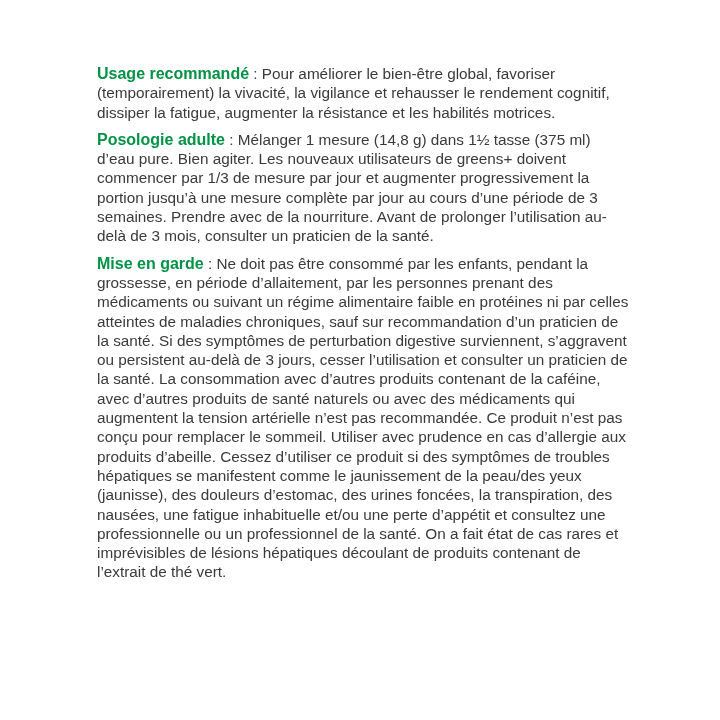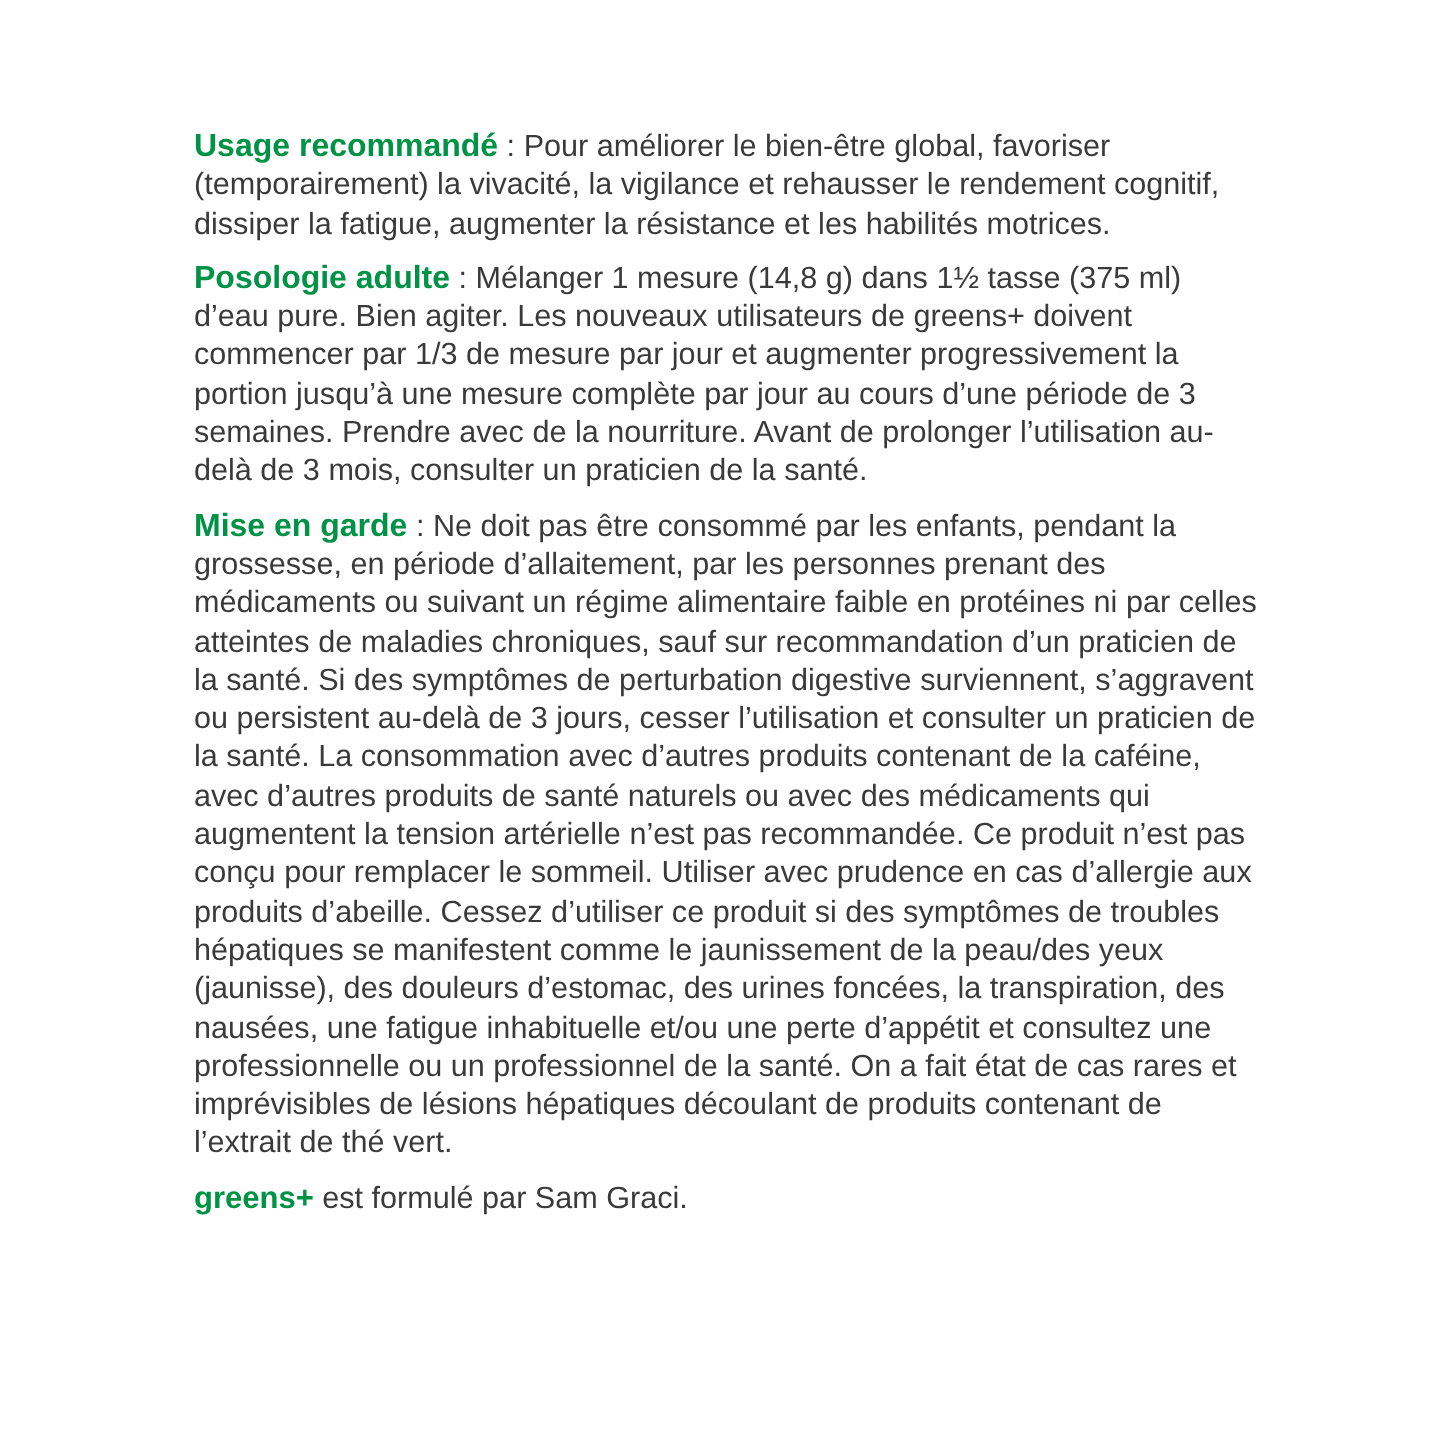--- a/index.html
+++ b/index.html
@@ -54,16 +54,15 @@
 
 <div class="label">
 
   <p><span class="h">Usage recommandé</span><span class="sep"> : </span><span>Pour améliorer le bien-être global, favoriser (temporairement) la vivacité, la vigilance et rehausser le rendement cognitif, dissiper la fatigue, augmenter la résistance et les habilités motrices.</span></p>
 
   <p><span class="h">Posologie adulte</span><span class="sep"> : </span><span>Mélanger 1 mesure (14,8 g) dans 1½ tasse (375 ml) d’eau pure. Bien agiter. Les nouveaux utilisateurs de greens+ doivent commencer par 1/3 de mesure par jour et augmenter progressivement la portion jusqu’à une mesure complète par jour au cours d’une période de 3 semaines. Prendre avec de la nourriture. Avant de prolonger l’utilisation au-delà de 3 mois, consulter un praticien de la santé.</span></p>
 
   <p><span class="h">Mise en garde</span><span class="sep"> : </span><span>Ne doit pas être consommé par les enfants, pendant la grossesse, en période d’allaitement, par les personnes prenant des médicaments ou suivant un régime alimentaire faible en protéines ni par celles atteintes de maladies chroniques, sauf sur recommandation d’un praticien de la santé. Si des symptômes de perturbation digestive surviennent, s’aggravent ou persistent au-delà de 3 jours, cesser l’utilisation et consulter un praticien de la santé. La consommation avec d’autres produits contenant de la caféine, avec d’autres produits de santé naturels ou avec des médicaments qui augmentent la tension artérielle n’est pas recommandée. Ce produit n’est pas conçu pour remplacer le sommeil. Utiliser avec prudence en cas d’allergie aux produits d’abeille. Cessez d’utiliser ce produit si des symptômes de troubles hépatiques se manifestent comme le jaunissement de la peau/des yeux (jaunisse), des douleurs d’estomac, des urines foncées, la transpiration, des nausées, une fatigue inhabituelle et/ou une perte d’appétit et consultez une professionnelle ou un professionnel de la santé. On a fait état de cas rares et imprévisibles de lésions hépatiques découlant de produits contenant de l’extrait de thé vert.</span></p>
 
 
-  <p><span class="brand">greens+</span><span> est formulé par Sam Graci.</span></p>
 
 
 </div>
 
 </body></html>

